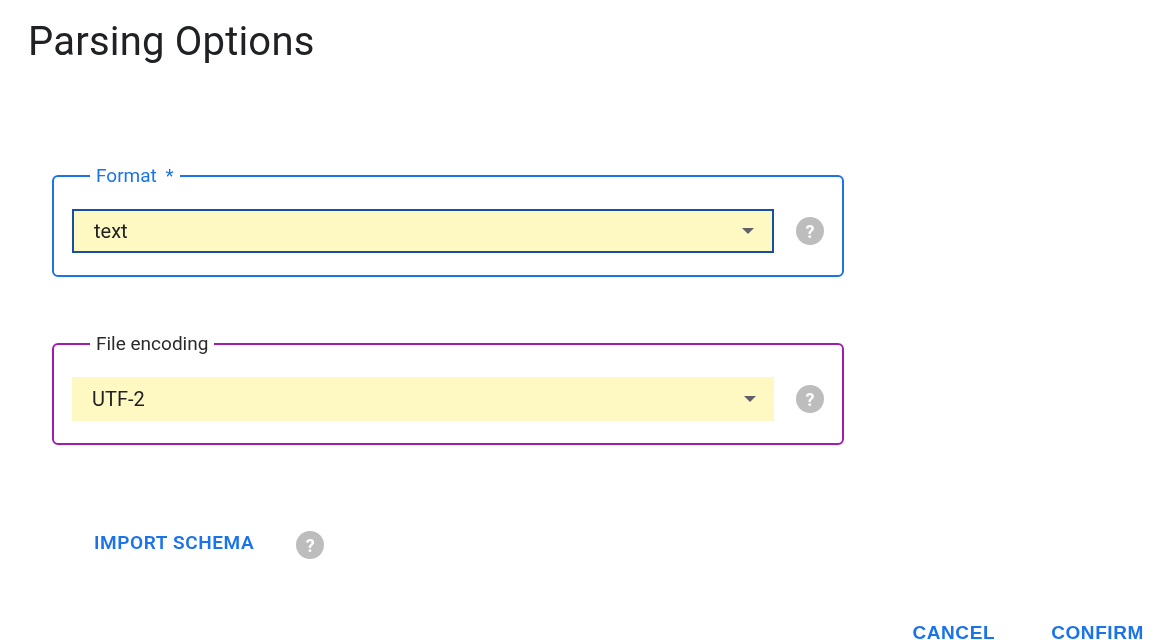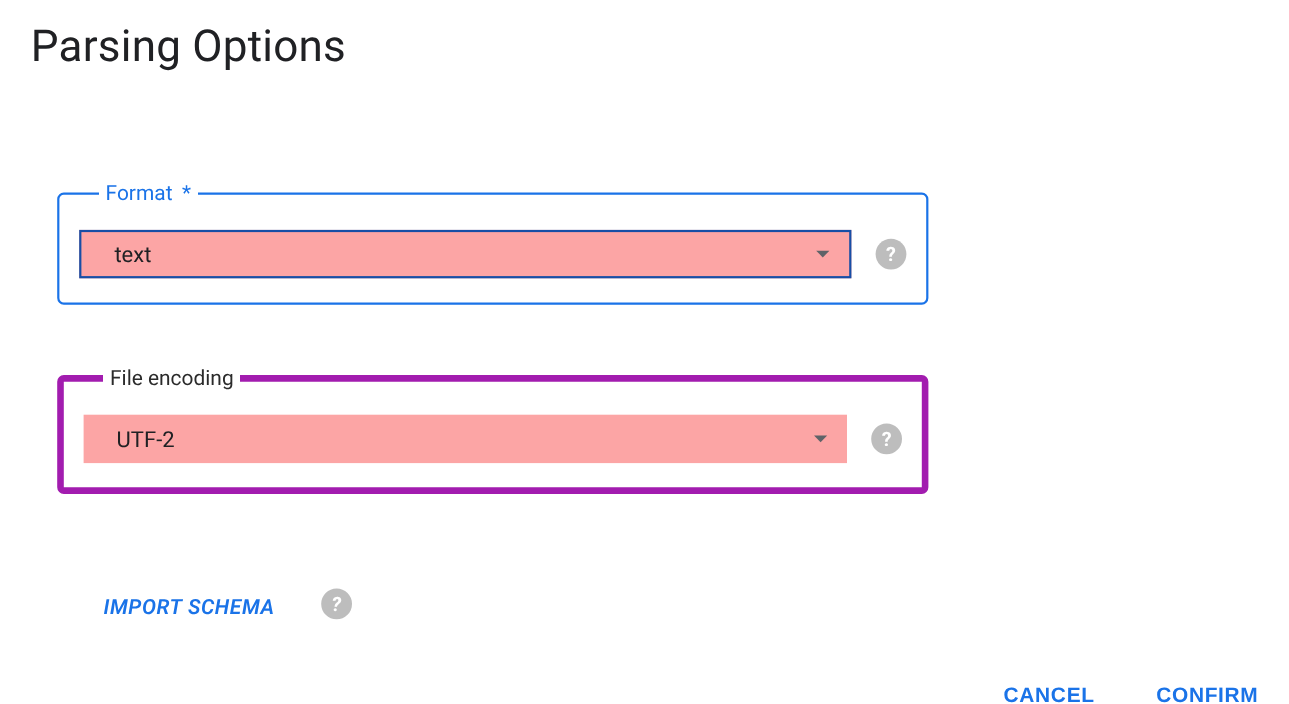--- a/index.html
+++ b/index.html
@@ -58,43 +58,43 @@
   fieldset.outer.active legend {
     color: #1a73e8;
   }
   .req-star {
     color: #1a73e8;
     margin-left: 4px;
   }
 
   
   fieldset.outer.inactive {
-    border: 6px solid #a21caf;
+    border: 2px solid #a21caf;
   }
   fieldset.outer.inactive legend {
     color: #2b2b2b;
   }
 
   .row {
     display: flex;
     align-items: center;
   }
 
   .select-box {
     flex: 1;
     height: 44px;
     display: flex;
     align-items: center;
     justify-content: space-between;
-    padding: 0 14px 0 30px;
+    padding: 0 14px 0 20px;
     box-sizing: border-box;
     font-size: 20px;
     color: #202124;
     cursor: pointer;
-    background: #fca5a5;
+    background: #fef9c3;
   }
   .active .select-box {
     border: 2px solid #174ea6;
   }
   .inactive .select-box {
     border: none;
   }
 
   .caret {
     width: 0;
@@ -123,22 +123,21 @@
 
   
   .field-wrap.first { margin-top: 100px; }
   .field-wrap.second { margin-top: 56px; }
 
   
   .import-row {
     margin-top: 86px;
     margin-left: 66px;
     display: flex;
-    align-items: flex-end;
-    font-style: italic;
+    align-items: flex-start;
   }
   .import-link {
     color: #1a73e8;
     font-weight: 600;
     font-size: 19px;
     letter-spacing: 0.6px;
     cursor: pointer;
   }
   .import-row .help-icon {
     margin-left: 42px;

